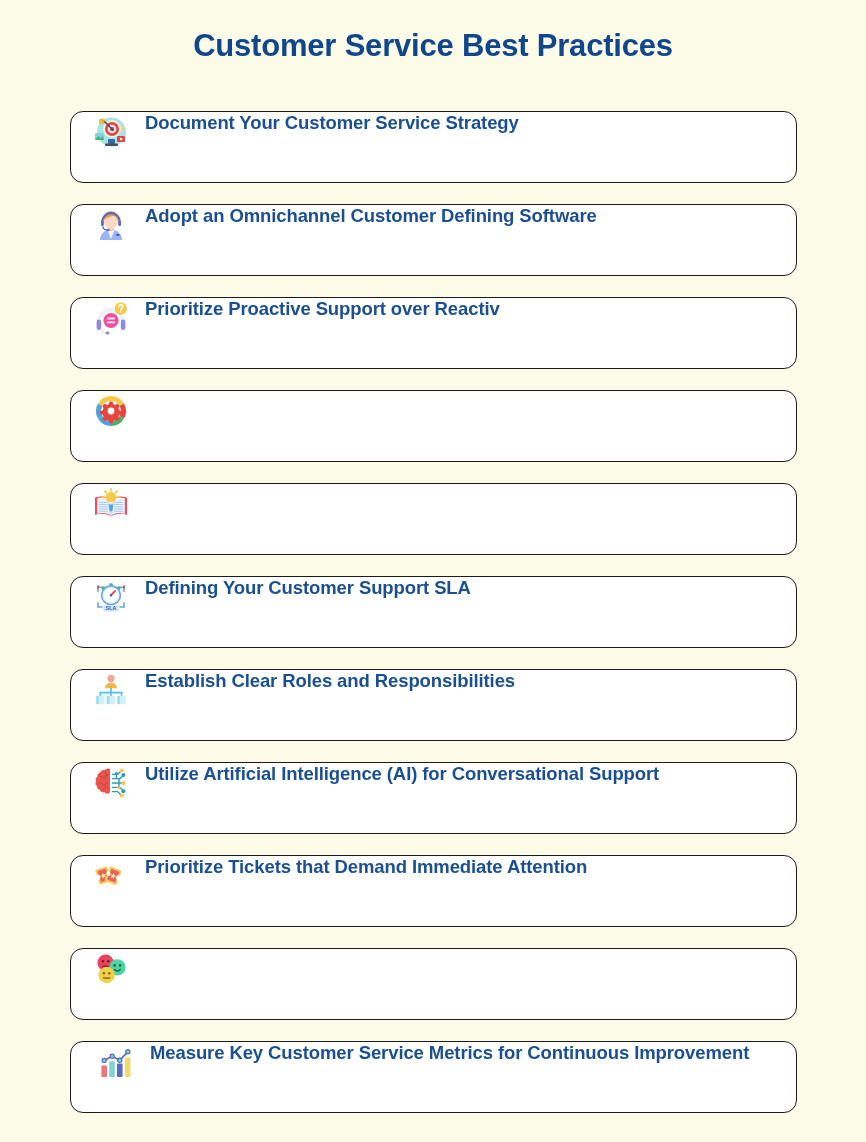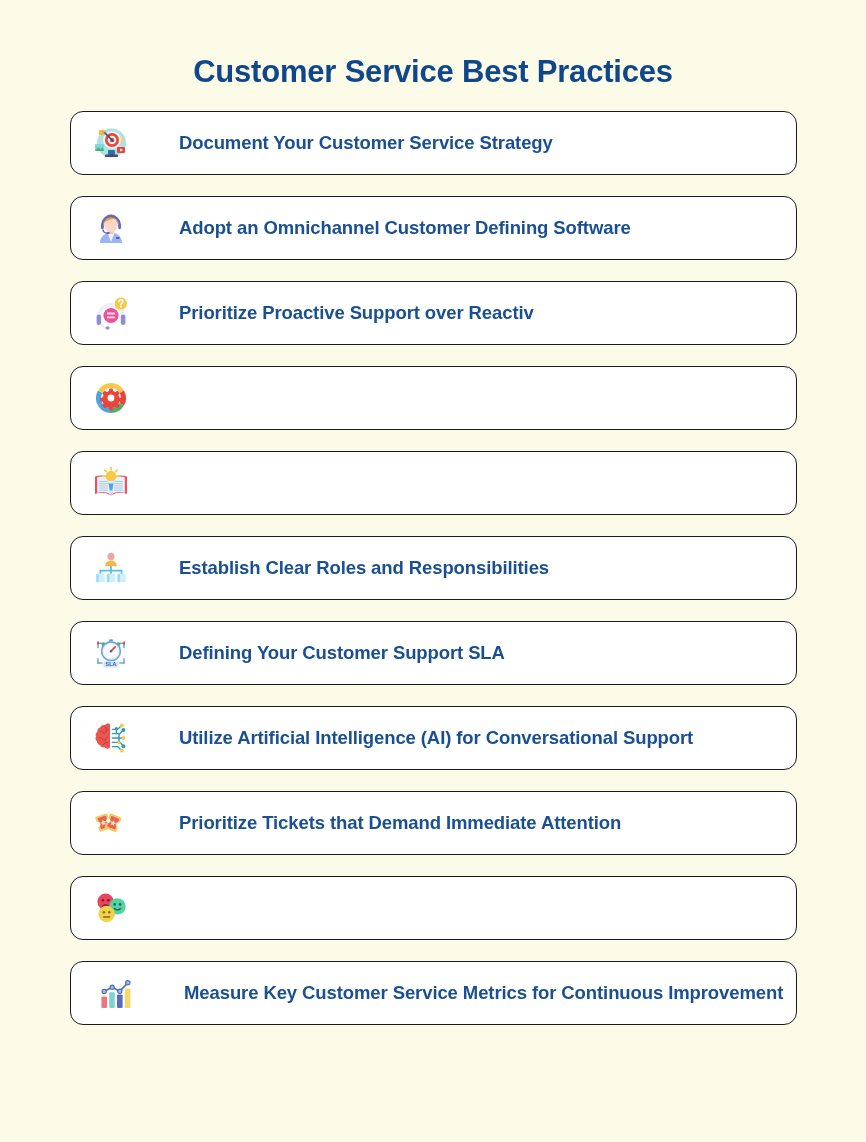--- a/index.html
+++ b/index.html
@@ -21,46 +21,44 @@
     background: #FBFBE7;
     box-sizing: border-box;
   }
   .page-title {
     text-align: center;
     color: #10478C;
     font-size: 31px;
     font-weight: bold;
     letter-spacing: -0.2px;
     margin: 0;
-    padding-top: 52px;
+    padding-top: 26px;
     line-height: 40px;
     font-family: "Liberation Sans", sans-serif;
   }
   .list {
     margin: 0;
     padding: 0;
     list-style: none;
     position: absolute;
     top: 111px;
     left: 70px;
     width: 727px;
   }
   .card {
     position: relative;
     box-sizing: border-box;
-    height: 64px;
+    height: 72px;
     margin-bottom: 21px;
     background: #FFFFFF;
     border: 1.4px solid #1b1b1b;
     border-radius: 13px;
     display: flex;
-    align-items: center;
     padding-left: 20px;
     padding-right: 14px;
-    gap: 34px;
   }
   .card:last-child { margin-bottom: 0; padding-left: 25px; }
   .icon-wrap {
     width: 40px;
     height: 40px;
     min-width: 40px;
     display: flex;
     align-items: center;
     justify-content: center;
     margin-right: 14px;
@@ -181,41 +179,20 @@
           <g stroke="#F7C948" stroke-width="1.7" stroke-linecap="round">
             <path d="M19 3.6v2.2M12.8 6.1l1.5 1.6M25.2 6.1l-1.5 1.6M10.6 12.2h2.1M25.3 12.2h2.1"></path>
           </g>
         </svg>
       </span>
     </li>
 
     <li class="card">
       <span class="icon-wrap">
         <svg width="38" height="38" viewBox="0 0 38 38">
-          <circle cx="19" cy="7.4" r="3.6" fill="#F2A6A1"></circle>
-          <path d="M13.2 17.2c0-3.4 2.6-5.6 5.8-5.6s5.8 2.2 5.8 5.6z" fill="#F5B942"></path>
-          <g stroke="#4FC0E8" stroke-width="1.7" fill="none" stroke-linecap="round">
-            <path d="M19 17.4v4.2"></path>
-            <path d="M8.4 21.6h21.2"></path>
-            <path d="M8.4 21.6v3.2M19 21.6v3.2M29.6 21.6v3.2"></path>
-          </g>
-          <rect x="4.2" y="24.8" width="8.4" height="8.4" rx="1" fill="#CFF0F9"></rect>
-          <rect x="14.8" y="24.8" width="8.4" height="8.4" rx="1" fill="#CFF0F9"></rect>
-          <rect x="25.4" y="24.8" width="8.4" height="8.4" rx="1" fill="#CFF0F9"></rect>
-          <rect x="4.2" y="24.8" width="2.6" height="8.4" rx="1" fill="#9FDCF0"></rect>
-          <rect x="14.8" y="24.8" width="2.6" height="8.4" rx="1" fill="#9FDCF0"></rect>
-          <rect x="25.4" y="24.8" width="2.6" height="8.4" rx="1" fill="#9FDCF0"></rect>
-        </svg>
-      </span>
-      <span class="card-label">Establish Clear Roles and Responsibilities</span>
-    </li>
-
-    <li class="card">
-      <span class="icon-wrap">
-        <svg width="38" height="38" viewBox="0 0 38 38">
           <g stroke="#6FA8DC" stroke-width="1.6" fill="none" stroke-linecap="round">
             <path d="M6 9.2v4.4M6 24.8v4.4M32 9.2v4.4M32 24.8v4.4"></path>
             <path d="M6 9.2h4M28 9.2h4M6 29h4M28 29h4"></path>
           </g>
           <g fill="#E8453C">
             <rect x="5.2" y="7.2" width="1.7" height="3.6" rx="0.8"></rect>
             <rect x="31.2" y="7.2" width="1.7" height="3.6" rx="0.8"></rect>
           </g>
           <g fill="#49B36B">
             <circle cx="11.6" cy="10.2" r="2"></circle>
@@ -224,20 +201,41 @@
           <rect x="17.2" y="5.2" width="3.6" height="2.6" rx="0.9" fill="#4FA3DC"></rect>
           <circle cx="19" cy="17.2" r="9.4" fill="#E9F2FB" stroke="#6FA8DC" stroke-width="1.7"></circle>
           <circle cx="19" cy="17.2" r="7" fill="#FBFDFF"></circle>
           <path d="M19 17.2l4.2-4.4" stroke="#E8453C" stroke-width="1.7" stroke-linecap="round" fill="none"></path>
           <circle cx="19" cy="17.2" r="1.2" fill="#4A5BB5"></circle>
           <rect x="11.4" y="27.4" width="15.2" height="6.1" rx="1.4" fill="#CFE4F7"></rect>
           <text x="19" y="32.2" font-family="Liberation Sans, sans-serif" font-size="5.4" font-weight="bold" fill="#2F5FA8" text-anchor="middle">SLA</text>
         </svg>
       </span>
       <span class="card-label">Defining Your Customer Support SLA</span>
+    </li>
+
+    <li class="card">
+      <span class="icon-wrap">
+        <svg width="38" height="38" viewBox="0 0 38 38">
+          <circle cx="19" cy="7.4" r="3.6" fill="#F2A6A1"></circle>
+          <path d="M13.2 17.2c0-3.4 2.6-5.6 5.8-5.6s5.8 2.2 5.8 5.6z" fill="#F5B942"></path>
+          <g stroke="#4FC0E8" stroke-width="1.7" fill="none" stroke-linecap="round">
+            <path d="M19 17.4v4.2"></path>
+            <path d="M8.4 21.6h21.2"></path>
+            <path d="M8.4 21.6v3.2M19 21.6v3.2M29.6 21.6v3.2"></path>
+          </g>
+          <rect x="4.2" y="24.8" width="8.4" height="8.4" rx="1" fill="#CFF0F9"></rect>
+          <rect x="14.8" y="24.8" width="8.4" height="8.4" rx="1" fill="#CFF0F9"></rect>
+          <rect x="25.4" y="24.8" width="8.4" height="8.4" rx="1" fill="#CFF0F9"></rect>
+          <rect x="4.2" y="24.8" width="2.6" height="8.4" rx="1" fill="#9FDCF0"></rect>
+          <rect x="14.8" y="24.8" width="2.6" height="8.4" rx="1" fill="#9FDCF0"></rect>
+          <rect x="25.4" y="24.8" width="2.6" height="8.4" rx="1" fill="#9FDCF0"></rect>
+        </svg>
+      </span>
+      <span class="card-label">Establish Clear Roles and Responsibilities</span>
     </li>
 
     <li class="card">
       <span class="icon-wrap">
         <svg width="38" height="38" viewBox="0 0 38 38">
           <path d="M18.6 5.2c-2-1.3-4.6-.8-5.8.8-2.2-.5-4.3.7-4.8 2.7-1.9.5-3 2.3-2.6 4.1-1.7 1-2.3 3-1.4 4.6-1 1.6-.6 3.6.9 4.7-.2 1.9 1.1 3.6 3 3.9.6 1.8 2.6 2.8 4.5 2.3 1.2 1.5 3.4 1.8 5 .7.4-.3.6-.7.6-1.2V5.8c0-.2-.2-.5-.4-.6z" fill="#E8564F"></path>
           <g stroke="#C9342F" stroke-width="0.9" fill="none" stroke-linecap="round">
             <path d="M12.8 7.2c1.4 1 1.6 2.6 1 4.2M8.6 12.2c1.8.2 3 1.2 3.4 2.8M7.2 18.6c2 0 3.4.8 4 2.4M11.4 25.6c1-1.6 2.4-2.2 4-2M16 10.6c-1.6.6-2.6 1.8-2.8 3.4M15.4 18.4c-1.4.6-2.2 1.8-2.4 3.2"></path>
           </g>
           <g stroke="#2E9BB8" stroke-width="1.4" fill="none" stroke-linecap="round">

